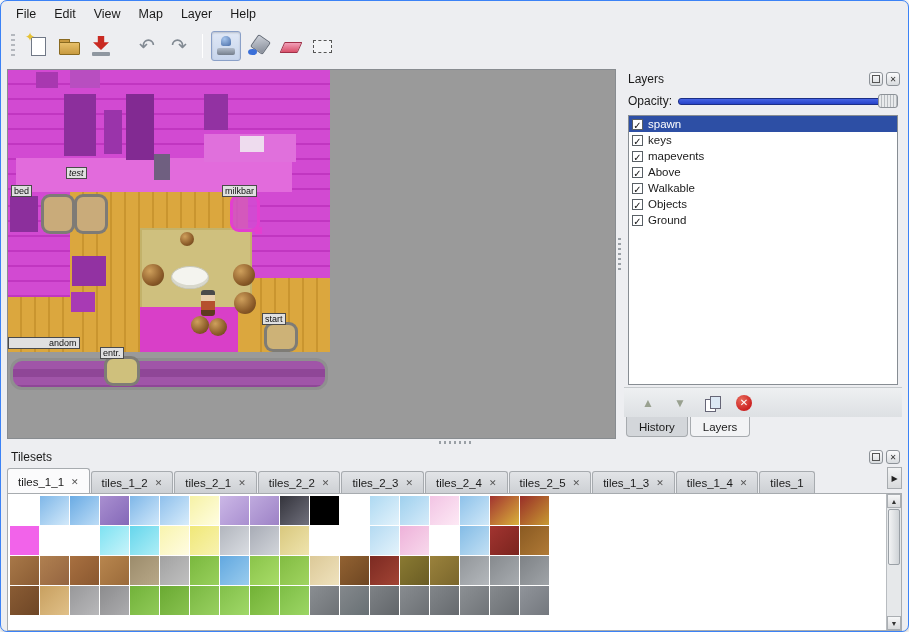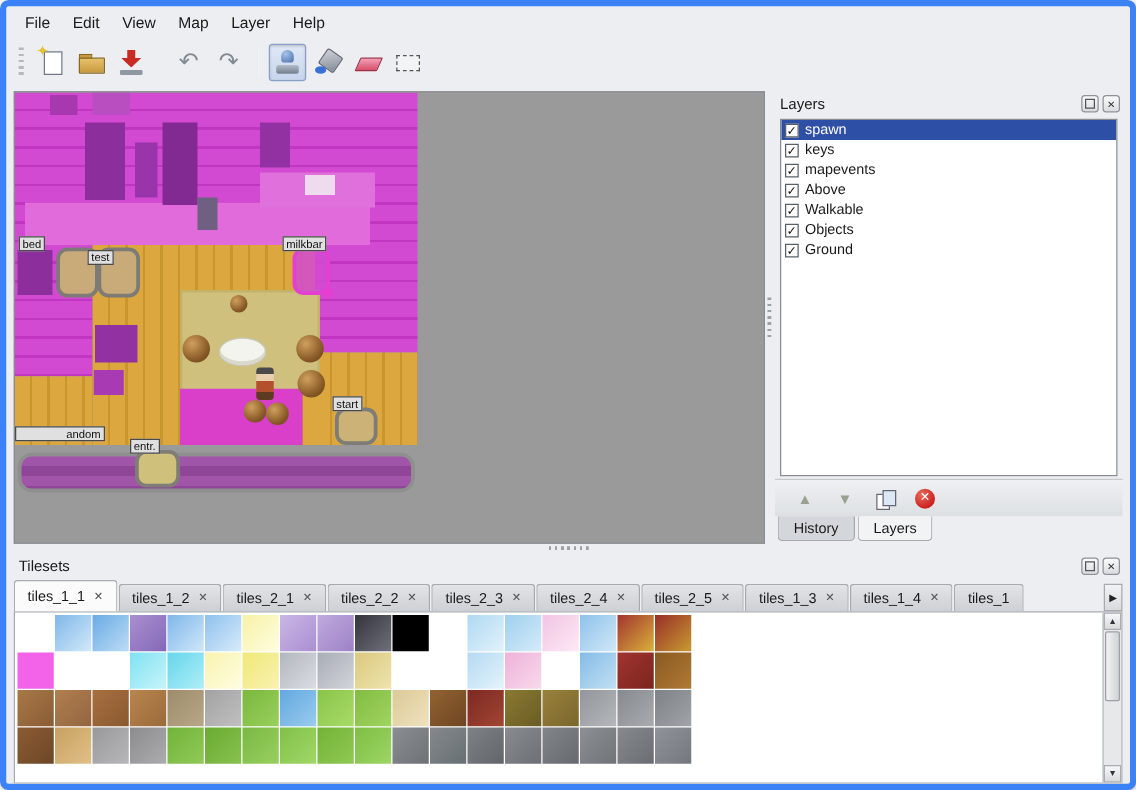--- a/index.html
+++ b/index.html
@@ -1,18 +1,18 @@
 <!DOCTYPE html>
 <html style="--sel: #2d4fa5; --slider: #2743c8; --magenta: #d24ad2; --objpink: #e33fd0; --delred: #cc2222;"><head>
 <meta charset="utf-8">
 <style>
   html,body{margin:0;padding:0;background:#ffffff;}
   *{box-sizing:border-box;}
   .window{
-    width:909px;height:632px;border:5px solid #3b82f6;border-radius:7px;overflow:hidden;
+    width:909px;height:632px;border:1px solid #3b82f6;border-radius:7px;overflow:hidden;
     background:#edeef1;display:flex;flex-direction:column;
     font-family:"Liberation Sans","DejaVu Sans",sans-serif;color:#1a1a1a;
     box-shadow:0 1px 4px rgba(0,0,0,.25);
   }
   
   .menubar{height:26px;flex:none;display:flex;align-items:center;padding:0 6px;font-size:12.5px;}
   .menu-item{padding:3px 9px;border-radius:3px;cursor:default;}
   
   .toolbar{height:38px;flex:none;display:flex;align-items:center;padding:0 8px;}
   .tbtn{width:30px;height:30px;display:flex;align-items:center;justify-content:center;border:1px solid transparent;border-radius:3px;margin:0 1px;}
@@ -79,21 +79,21 @@
   .icon-remove-layer{border-radius:50%;background:radial-gradient(circle at 35% 30%,#e86a5a,var(--delred) 70%);}
   .icon-remove-layer::before{content:"✕";position:absolute;inset:0;color:#fff;font-size:10px;line-height:16px;text-align:center;font-weight:bold;}
   .dock-tabs{height:22px;flex:none;display:flex;padding-left:2px;gap:2px;}
   .dtab{padding:0 12px;font-size:11.5px;background:#d3d6da;border:1px solid #a7abaf;border-top:none;border-radius:0 0 4px 4px;height:20px;display:flex;align-items:center;}
   .dtab.active{background:#f2f3f5;}
   
   .hsplit{height:8px;flex:none;position:relative;}
   .hdots{position:absolute;top:2px;left:50%;margin-left:-16px;width:32px;height:3px;background:repeating-linear-gradient(90deg,#9aa0a6 0 2px,transparent 2px 5px);}
   
   .bottom-dock{height:184px;flex:none;margin:0 6px;display:flex;flex-direction:column;}
-  .ts-tabs-row{height:26px;flex:none;display:flex;align-items:flex-end;}
+  .ts-tabs-row{height:26px;flex:none;display:flex;}
   .ts-tabs{flex:1;display:flex;align-items:flex-end;overflow:hidden;gap:1px;height:26px;}
   .ts-tab{height:22px;display:flex;align-items:center;padding:0 10px;background:linear-gradient(#e2e4e7,#cdd0d4);border:1px solid #a7abaf;border-bottom:none;border-radius:3px 3px 0 0;font-size:11.5px;gap:7px;flex:none;}
   .ts-tab.active{background:#fbfbfc;height:26px;margin-bottom:-1px;z-index:2;position:relative;}
   .ts-tab.clipped{max-width:56px;overflow:hidden;}
   .ts-close{font-size:9px;color:#555;}
   .ts-scroll{width:15px;height:22px;flex:none;border:1px solid #a7abaf;background:linear-gradient(#f2f3f4,#d8dadc);display:flex;align-items:center;justify-content:center;font-size:8px;color:#222;}
   .palette-wrap{flex:1;display:flex;border:1px solid #a7abaf;background:#fff;min-height:0;position:relative;z-index:1;}
   .palette{flex:1;display:grid;grid-template-columns:repeat(18,29px);grid-auto-rows:29px;gap:1px;padding:2px;align-content:start;overflow:hidden;}
   .tile{width:29px;height:29px;}
   .vscroll{width:15px;flex:none;background:#e6e8ea;border-left:1px solid #b8bcc0;display:flex;flex-direction:column;}
@@ -180,21 +180,21 @@
           <div class="mshape pot" style="left: 225px; top: 194px; width: 22px; height: 22px;"></div>
           <div class="mshape pot" style="left: 226px; top: 222px; width: 22px; height: 22px;"></div>
           <div class="mshape pot" style="left: 172px; top: 162px; width: 14px; height: 14px;"></div>
           <div class="mshape pot" style="left: 183px; top: 246px; width: 18px; height: 18px;"></div>
           <div class="mshape pot" style="left: 201px; top: 248px; width: 18px; height: 18px;"></div>
           <div class="mshape pot" style="left: 269px; top: 258px; width: 20px; height: 20px;"></div>
           <div class="mshape npc" style="left: 193px; top: 220px; width: 14px; height: 26px;"></div>
           <div class="map-obj" style="left: 33px; top: 124px; width: 34px; height: 40px; background: rgb(201, 171, 122);"></div>
           <div class="map-chip" style="left: 3px; top: 115px;">bed</div>
           <div class="map-obj" style="left: 66px; top: 124px; width: 34px; height: 40px; background: rgb(201, 171, 122);"></div>
-          <div class="map-chip" style="left: 58px; top: 126px;">test</div>
+          <div class="map-chip" style="left: 58px; top: 97px; font-style: italic;">test</div>
           <div class="map-obj selected" style="left: 222px; top: 124px; width: 30px; height: 38px; background: rgba(210, 74, 210, 0.85);">
             <div class="obj-handle"></div>
           </div>
           <div class="map-chip" style="left: 214px; top: 115px;">milkbar</div>
           <div class="map-obj" style="left: 256px; top: 252px; width: 34px; height: 30px; background: rgb(205, 178, 119);"></div>
           <div class="map-chip" style="left: 254px; top: 243px;">start</div>
           <div class="map-obj" style="left: 96px; top: 286px; width: 36px; height: 30px; background: rgb(207, 192, 124);"></div>
           <div class="map-chip" style="left: 92px; top: 277px;">entr.</div>
           <div class="map-chip" style="left: 0px; top: 267px; padding-left: 40px;">andom</div>
         </div>
@@ -202,20 +202,27 @@
     <div class="vsplit">
       <div class="vdots"></div>
     </div>
     <div class="right-dock">
       <div class="dock-title">
         <span>Layers</span>
         <span class="dock-btns">
           <span class="win-btn float"></span>
           <span class="win-btn">✕</span>
         </span>
+      </div>
+      <div class="opacity-row">
+        <span>Opacity:</span>
+        <div class="slider">
+          <div class="groove"></div>
+          <div class="shandle"></div>
+        </div>
       </div>
       <div class="layer-list">
           <div class="layer-row selected">
             <span class="lcheck">✓</span>
             <span class="lname">spawn</span>
           </div>
           <div class="layer-row">
             <span class="lcheck">✓</span>
             <span class="lname">keys</span>
           </div>

